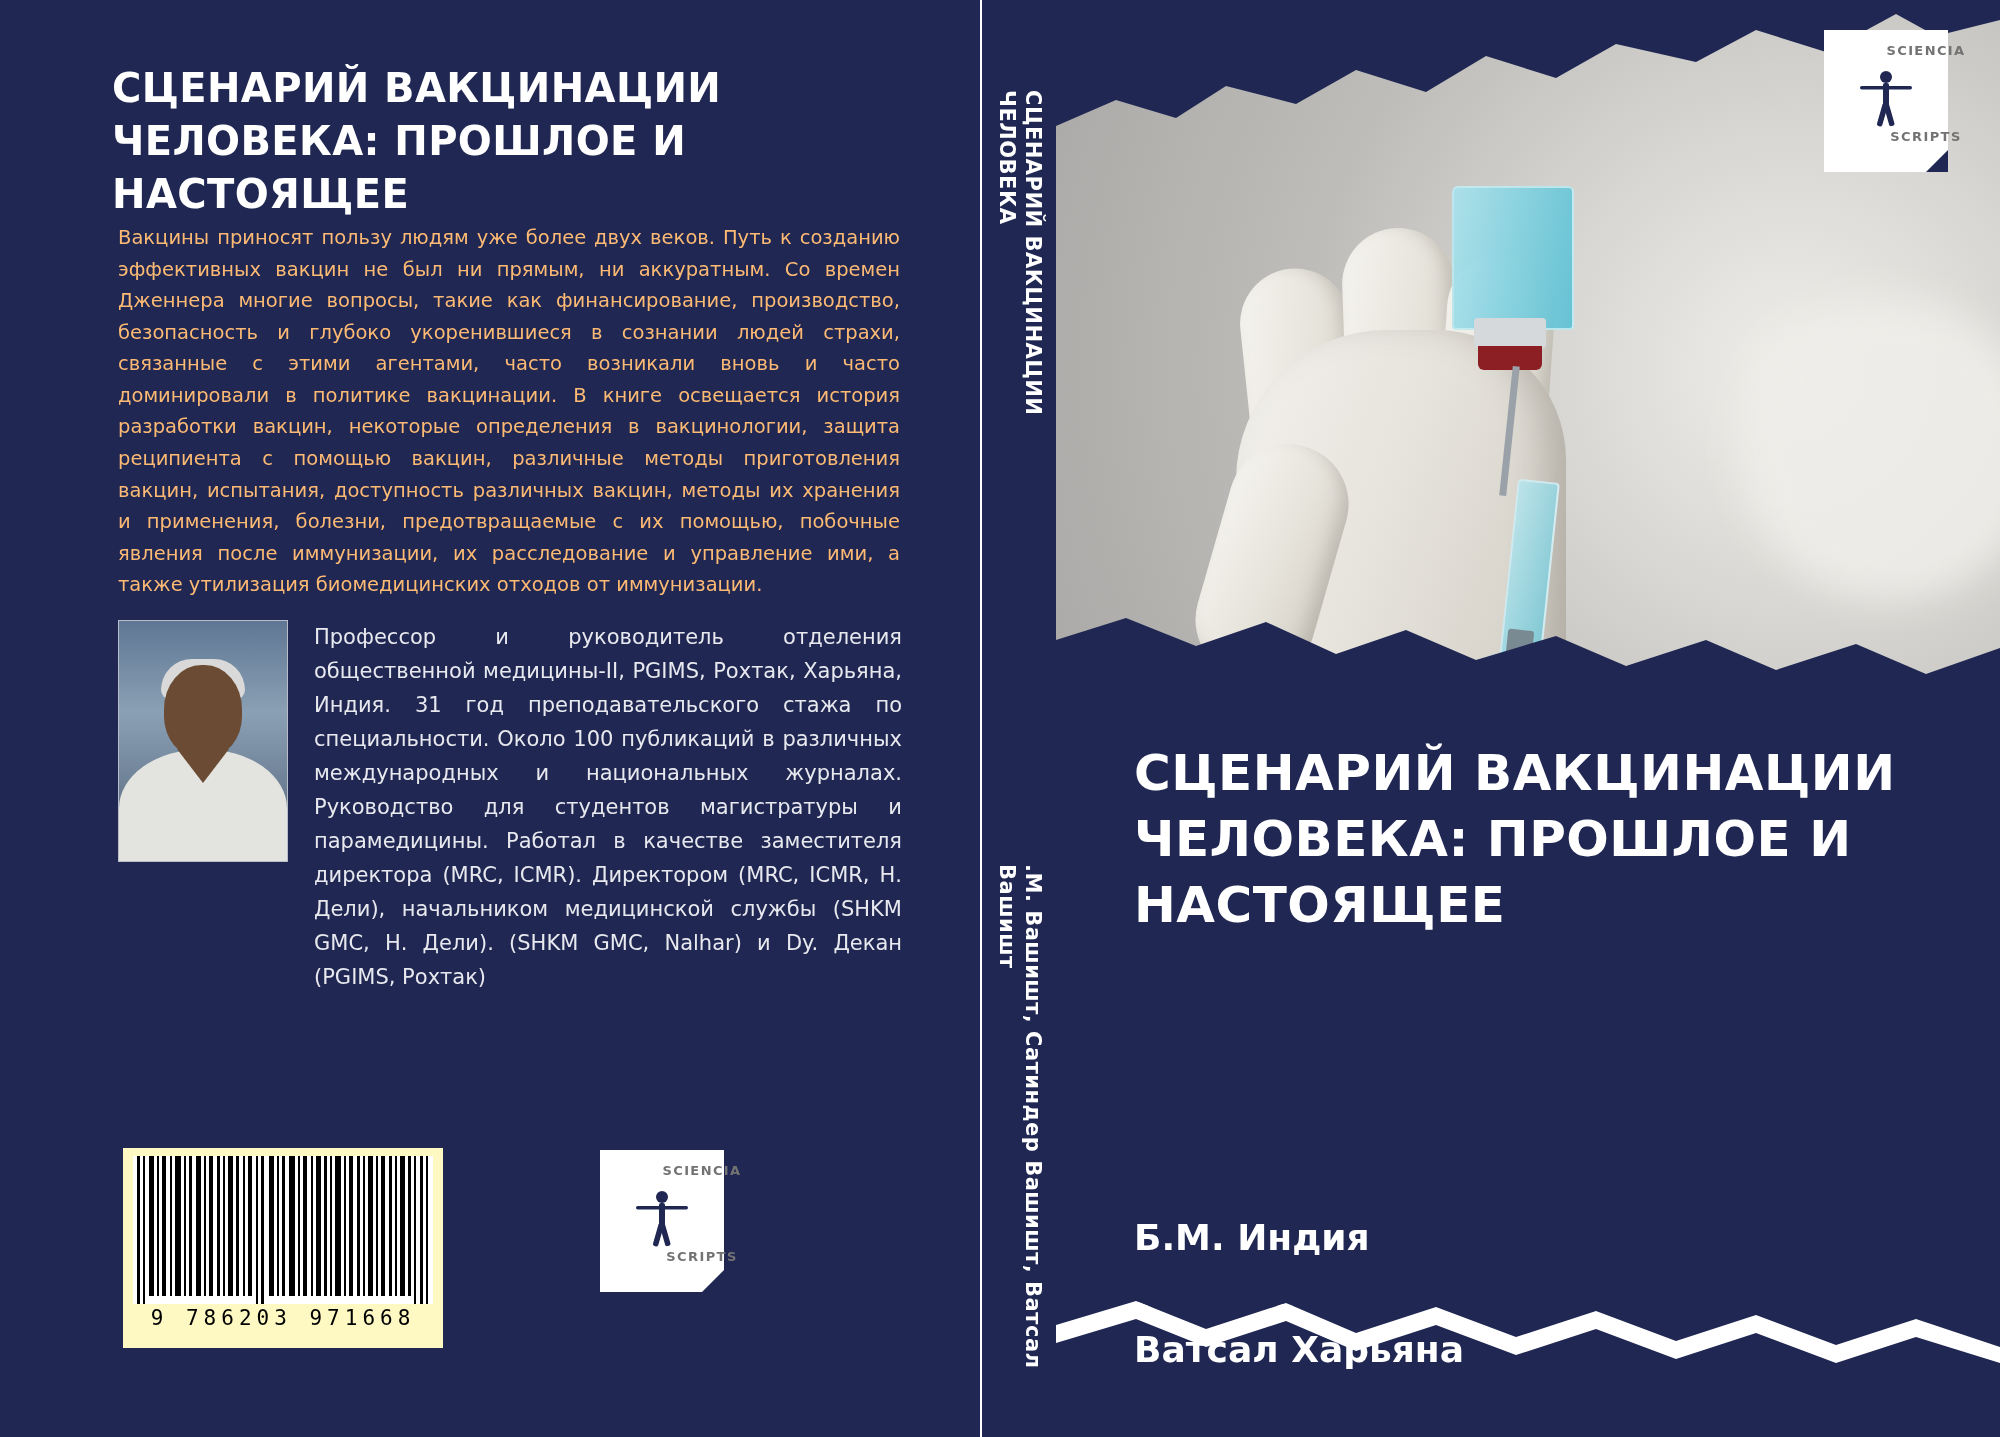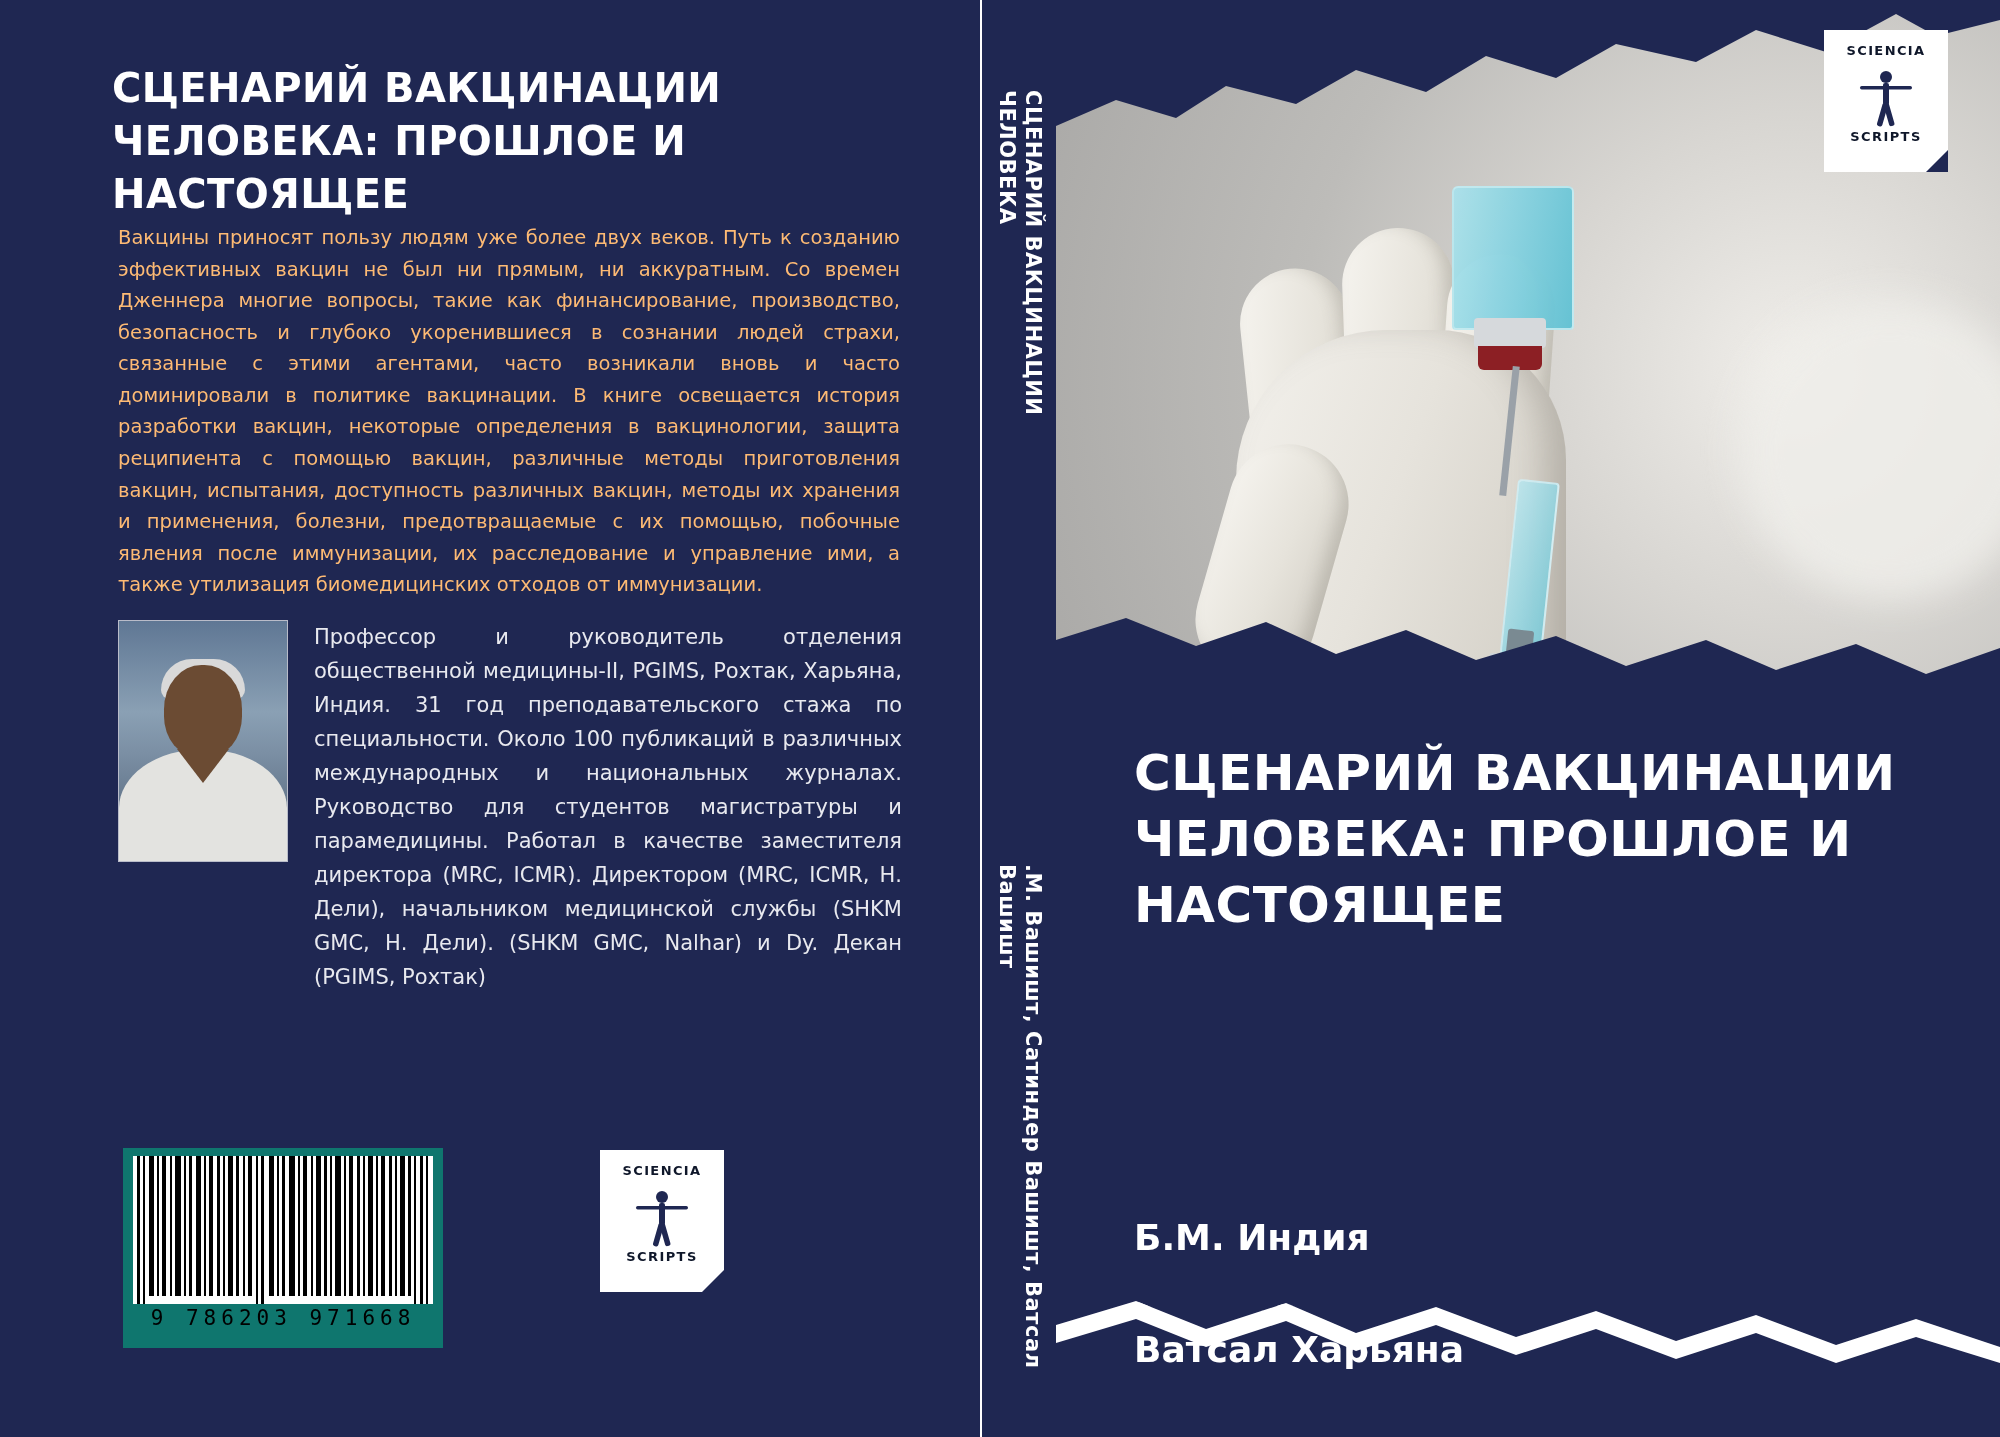--- a/index.html
+++ b/index.html
@@ -116,21 +116,21 @@
     text-align: justify;
   }
 
   
   .barcode-box {
     position: absolute;
     left: 123px;
     top: 1148px;
     width: 320px;
     height: 200px;
-    background: #0f766e;
+    background: #fef9c3;
     padding: 8px 10px 0 10px;
     box-sizing: border-box;
   }
   .barcode-bars {
     width: 100%;
     height: 148px;
     display: block;
   }
   .barcode-num {
     text-align: center;
@@ -154,24 +154,25 @@
     background: #ffffff;
     width: 100%;
     height: 100%;
   }
   .logo .logo-top,
   .logo .logo-bottom {
     position: absolute;
     left: 0;
     width: 100%;
     text-align: center;
-    color: #0f172a;
+    color: #737373;
     font-size: 13px;
     font-weight: bold;
     letter-spacing: 1.4px;
+    padding-left: 40px;
   }
   .logo .logo-top { top: 13px; }
   .logo .logo-bottom { bottom: 28px; }
   .logo .logo-fig {
     position: absolute;
     left: 50%;
     top: 38px;
     margin-left: -28px;
     width: 56px;
     height: 62px;

